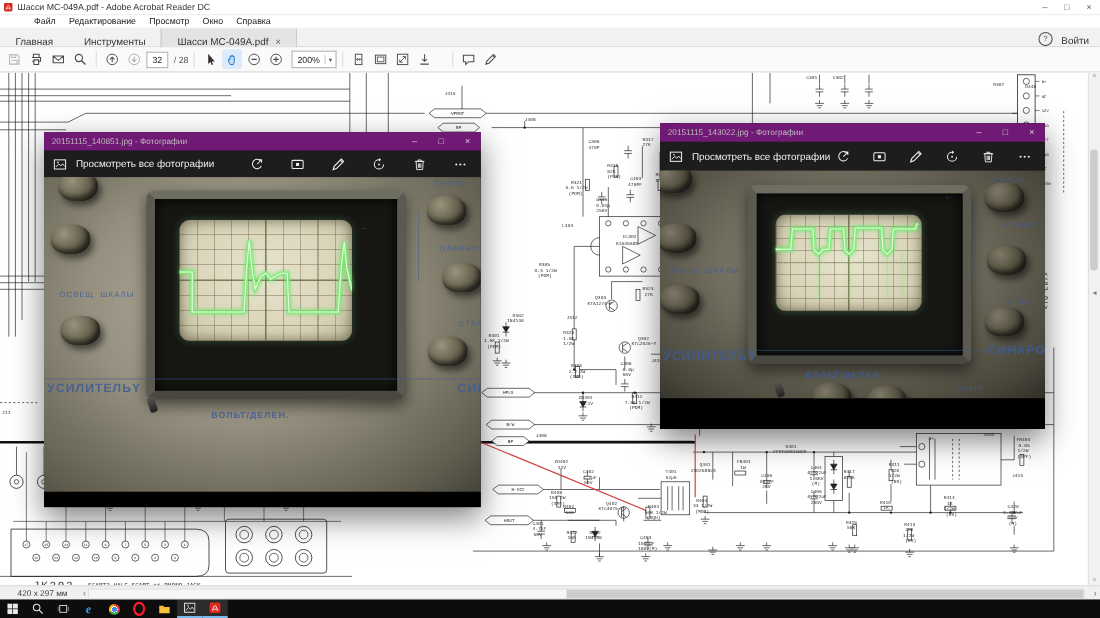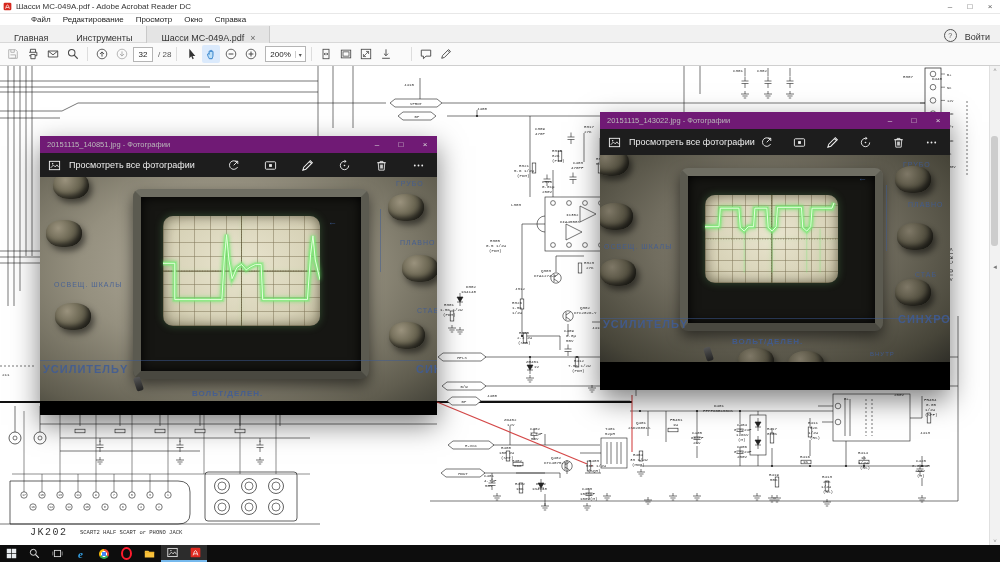--- a/index.html
+++ b/index.html
@@ -38,21 +38,21 @@
   #vsb .collapse{position:absolute;left:0;top:198px;width:10px;text-align:center;font-size:6px;color:#777;}
   
   #a-status{height:12px;background:#f0f0f0;border-top:1px solid #dadada;display:flex;align-items:center;font-size:7.5px;color:#444;position:relative;}
   #a-status .sz{margin-left:16px;}
   #a-status .harr{margin-left:14px;color:#666;font-size:8px;}
   #hsb{position:absolute;left:80px;right:14px;top:2px;height:8px;background:#f6f6f6;border:1px solid #e2e2e2;}
   #hsb .thumb{position:absolute;left:48%;right:0;top:0;height:100%;background:#cdcdcd;}
   #a-status .rarr{position:absolute;right:3px;color:#666;font-size:8px;}
   
   .pwin{position:absolute;background:#000;box-shadow:0 10px 26px rgba(0,0,0,.5);display:flex;flex-direction:column;}
-  #pwin-left{left:40px;top:136px;width:397px;height:279px;justify-content:center;}
+  #pwin-left{left:40px;top:120px;width:397px;height:341px;justify-content:center;}
   #pwin-right{left:600px;top:112px;width:350px;height:278px;}
   .ptitle{height:17px;background:#701a75;color:#bbb;font-size:7.5px;display:flex;align-items:center;padding-left:7px;}
   .ptitle .wctrl{color:#ddd;width:24px;font-size:8px;}
   .ptoolbar{background:#1d1d1d;color:#eee;display:flex;align-items:center;font-size:9px;}
   #pwin-left .ptoolbar{height:24px;}
   #pwin-right .ptoolbar{height:26px;}
   .ptoolbar .thumbic{margin:0 8px 0 8px;width:13px;height:13px;}
   .picons{margin-left:auto;display:flex;align-items:center;gap:24px;padding-right:12px;}
   #pwin-right .picons{gap:20px;}
   .picon{width:13px;height:13px;}
@@ -751,20 +751,28 @@
       <text x="80" y="468" font-size="5.5" fill="#333" font-family="Liberation Mono,monospace">SCART2  HALF  SCART  or  PHONO  JACK</text>
     </svg>
     <div id="vsb">
       <span class="arr" style="top:1px">˄</span>
       <span class="thumb"></span>
       <span class="collapse">◄</span>
       <span class="arr" style="bottom:1px">˅</span>
     </div>
   </div>
 
+  <div id="a-status">
+    <span class="sz">420 x 297 мм</span>
+    <span class="harr">‹</span>
+    <div id="hsb">
+        <div class="thumb"></div>
+      </div>
+    <span class="rarr">›</span>
+  </div>
 </div>
 
 <div class="pwin" id="pwin-left">
   <div class="ptitle">
     <span>20151115_140851.jpg - Фотографии</span>
     <div class="wctrls">
       <span class="wctrl">–</span>
       <span class="wctrl">□</span>
       <span class="wctrl">×</span>
     </div>

